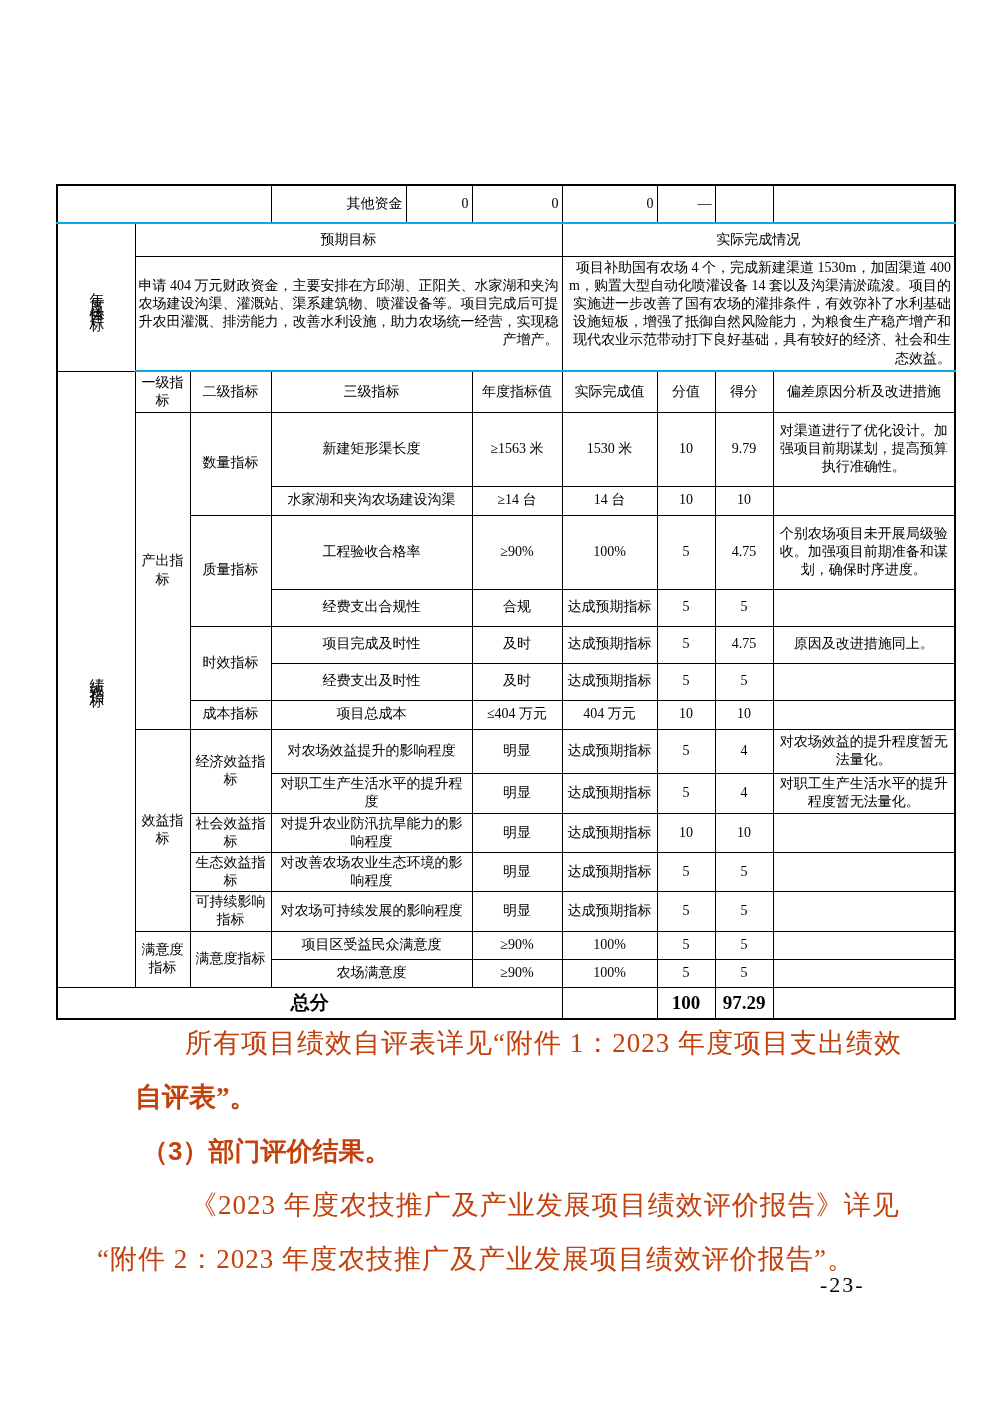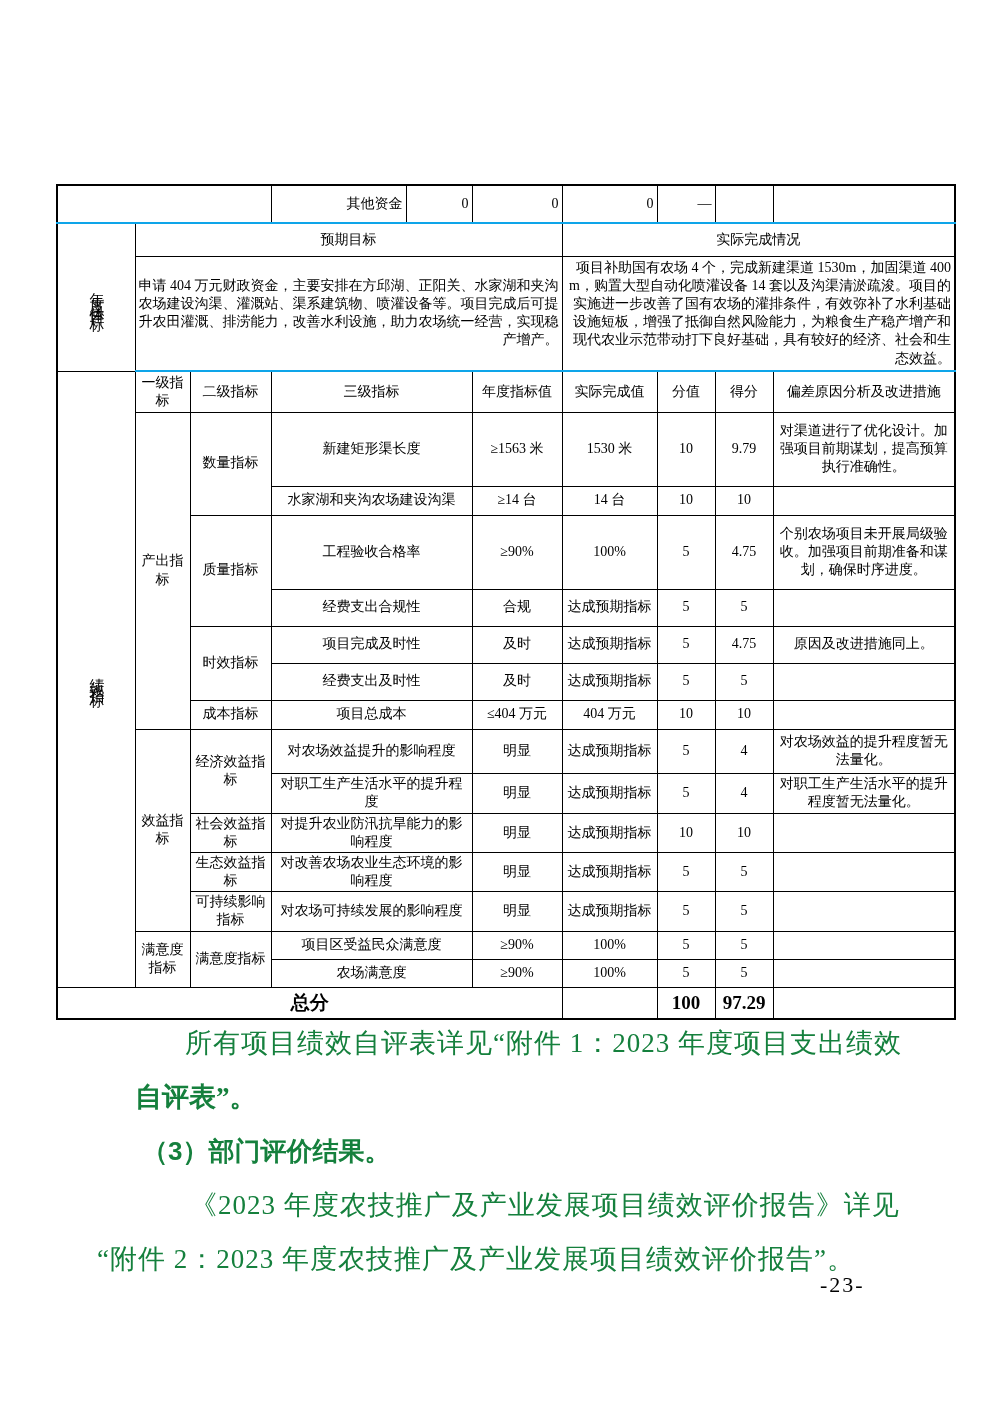--- a/index.html
+++ b/index.html
@@ -27,21 +27,21 @@
     text-align:justify;font-size:15px;line-height:19px;
     padding:6px 10px;vertical-align:middle;
   }
   .vert{
     writing-mode:vertical-lr;text-orientation:upright;
     display:inline-block;letter-spacing:5px;font-size:15px;
   }
   tr.total td{font-weight:bold;font-size:19px;}
   .footer{
     position:absolute;left:85px;top:1016px;width:860px;
-    font-size:27px;line-height:54px;white-space:nowrap;color:#15803d;
+    font-size:27px;line-height:54px;white-space:nowrap;color:#c2410c;
   }
   .footer .ln{height:54px;}
   .ind-para1a{margin-left:100px;letter-spacing:1px;}
   .ind-para1b{margin-left:50px;font-weight:bold;}
   .ind-head{margin-left:57px;font-weight:bold;
     font-family:"Liberation Sans","DejaVu Sans",sans-serif;font-size:26px;}
   .ind-para2a{margin-left:105px;letter-spacing:1px;}
   .ind-para2b{margin-left:12px;letter-spacing:1px;}
   .pagenum{
     position:absolute;left:820px;top:1248px;font-size:22px;letter-spacing:2px;margin-top:24px;

